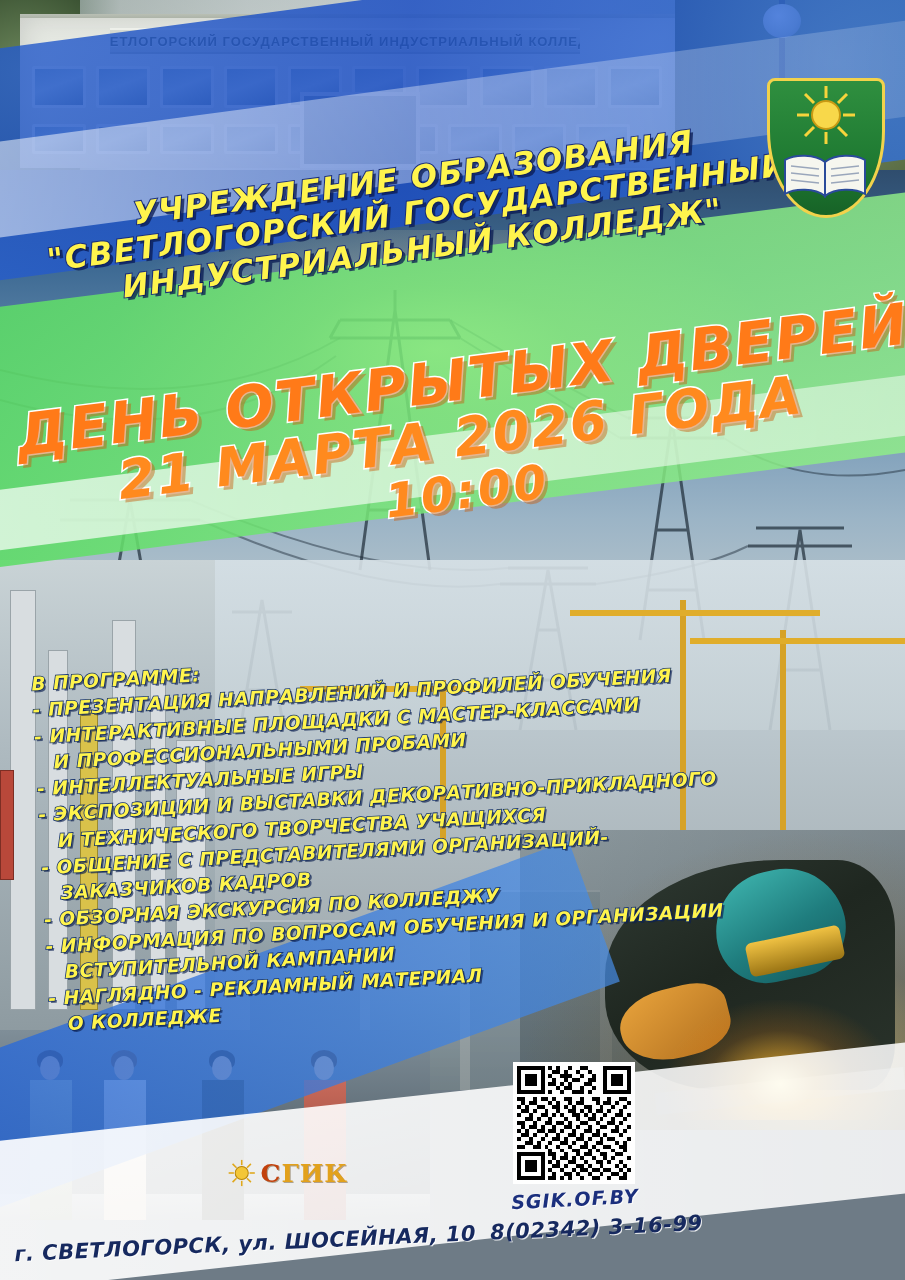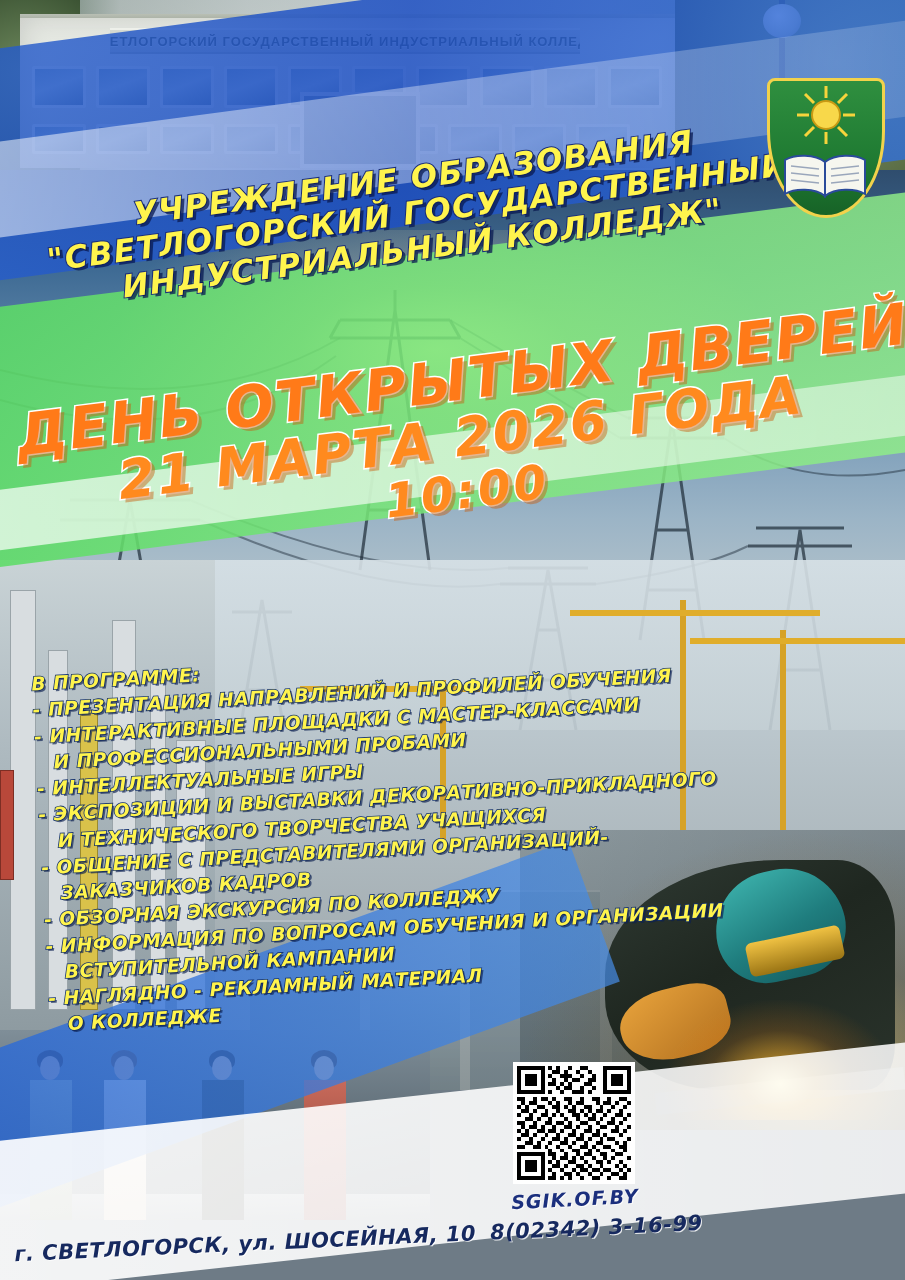--- a/index.html
+++ b/index.html
@@ -769,19 +769,35 @@
           <rect x="16" y="28" width="1" height="1"></rect>
         <rect x="19" y="28" width="2" height="1"></rect>
           <rect x="23" y="28" width="1" height="1"></rect>
         <rect x="26" y="28" width="2" height="1"></rect>
       </g>
     </svg>
   </div>
 
   <div class="site">SGIK.OF.BY</div>
 
+  <div class="logo">
+    <svg class="logo-sun" viewBox="0 0 42 42">
+      <g stroke="#e0a81c" stroke-width="2.4">
+        <line x1="21" y1="1" x2="21" y2="9"></line>
+          <line x1="21" y1="33" x2="21" y2="41"></line>
+        <line x1="1" y1="21" x2="9" y2="21"></line>
+          <line x1="33" y1="21" x2="41" y2="21"></line>
+        <line x1="7" y1="7" x2="13" y2="13"></line>
+          <line x1="29" y1="29" x2="35" y2="35"></line>
+        <line x1="35" y1="7" x2="29" y2="13"></line>
+          <line x1="13" y1="29" x2="7" y2="35"></line>
+      </g>
+      <circle cx="21" cy="21" r="10" fill="#f3c637" stroke="#b8860b" stroke-width="1.6"></circle>
+    </svg>
+    <div class="logo-text"><span class="c">С</span><span>ГИК</span></div>
+  </div>
 
   <div class="footer">
     <span>г. СВЕТЛОГОРСК, ул. ШОСЕЙНАЯ, 10</span>
     <span>8(02342) 3-16-99</span>
   </div>
 
 </div>
 
 </body></html>

